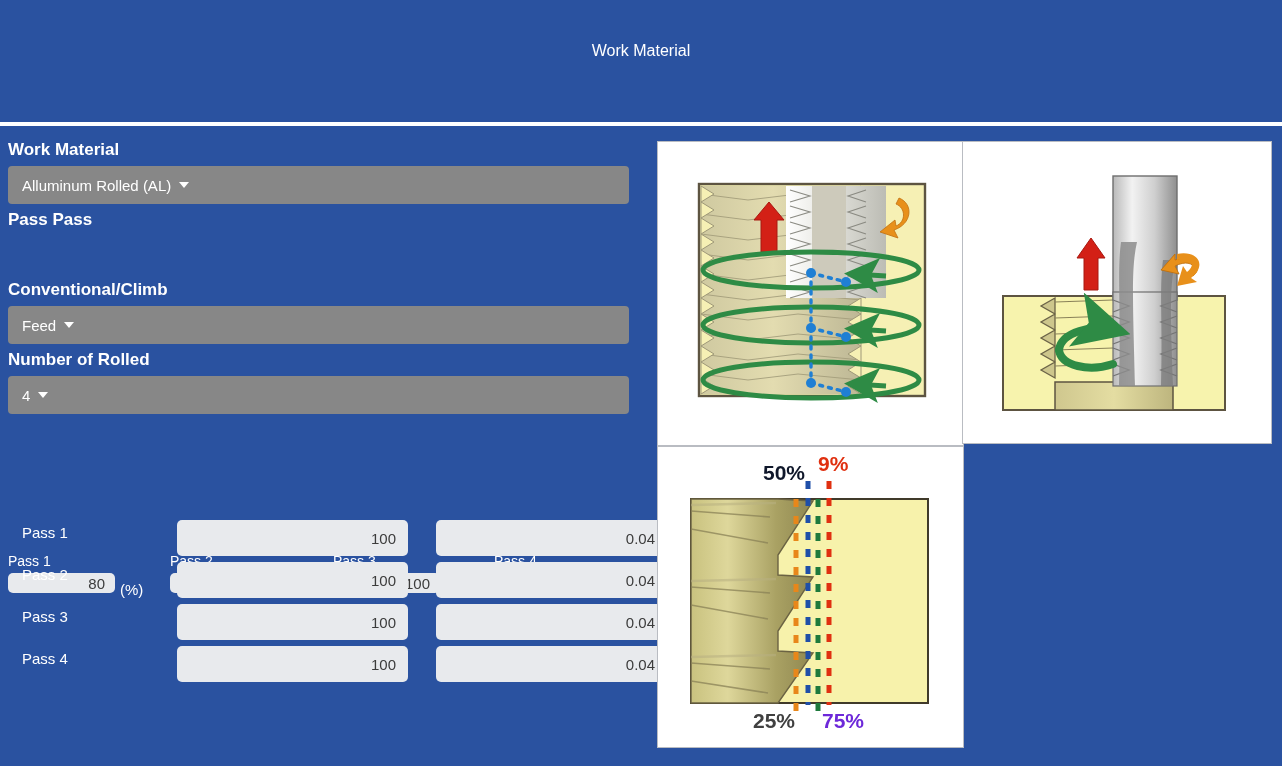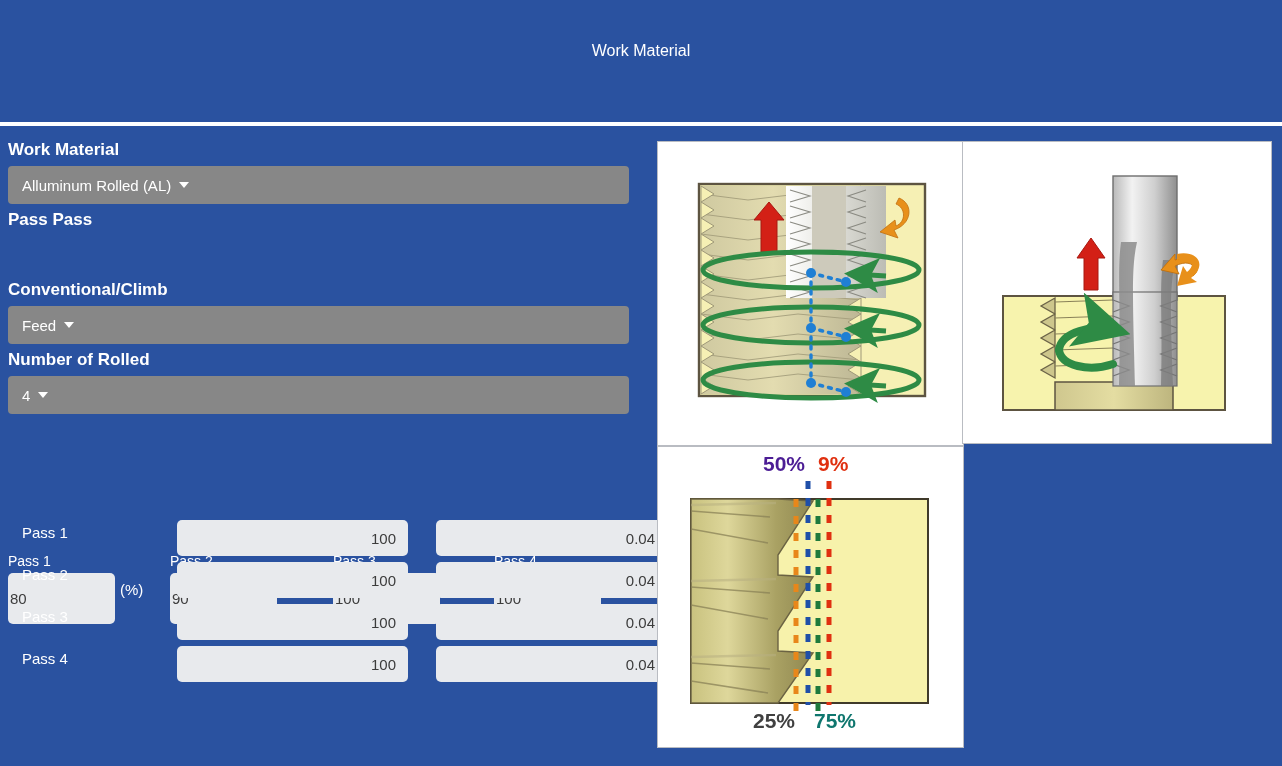--- a/index.html
+++ b/index.html
@@ -87,24 +87,25 @@
   
   .pass-pct-label {
     position: absolute;
     color: #ffffff;
     font-size: 14px;
     top: 427px;
   }
   .pct-input {
     position: absolute;
     top: 447px;
-    width: 107px; height: 51px;
+    width: 107px; height: 20px;
     background: #e8eaed;
     border: none;
     border-radius: 5px;
+    text-align: right;
     padding-right: 10px;
     color: #3c3c3c;
     font-size: 15px;
     font-family: "Liberation Sans", sans-serif;
   }
   .pct-unit {
     position: absolute;
     top: 455px;
     color: #ffffff;
     font-size: 15px;
@@ -392,25 +393,25 @@
     </g>
 
     <g fill="none" stroke="#2e8b45" stroke-width="8" stroke-linecap="round">
       <path d="M96 208 C98 190 130 182 152 188" marker-end="url(#grnArrow2)"></path>
       <path d="M96 208 C98 224 126 230 150 222"></path>
     </g>
   </svg>
 </div>
 
 <div class="diagram-panel" id="panel-overlap">
-  <div class="pct-tag" style="left:105px; top:5px; color:#4c1d95">50%</div>
+  <div class="pct-tag" style="left:105px; top:14px; color:#0f172a">50%</div>
   <div class="pct-tag" style="left:160px; top:5px; color:#e03010">9%</div>
 
   <div class="pct-tag" style="left:95px; top:262px; color:#404040">25%</div>
-  <div class="pct-tag" style="left:156px; top:262px; color:#0f766e">75%</div>
+  <div class="pct-tag" style="left:164px; top:262px; color:#6d28d9">75%</div>
 
   <svg width="305" height="300" viewBox="0 0 305 300" style="position:absolute;left:0;top:0">
     <defs>
       <linearGradient id="toothG" x1="0" y1="0" x2="1" y2="0">
         <stop offset="0%" stop-color="#c9c27f"></stop>
         <stop offset="30%" stop-color="#ded79b"></stop>
         <stop offset="70%" stop-color="#a9a163"></stop>
         <stop offset="100%" stop-color="#8f8750"></stop>
       </linearGradient>
     </defs>

